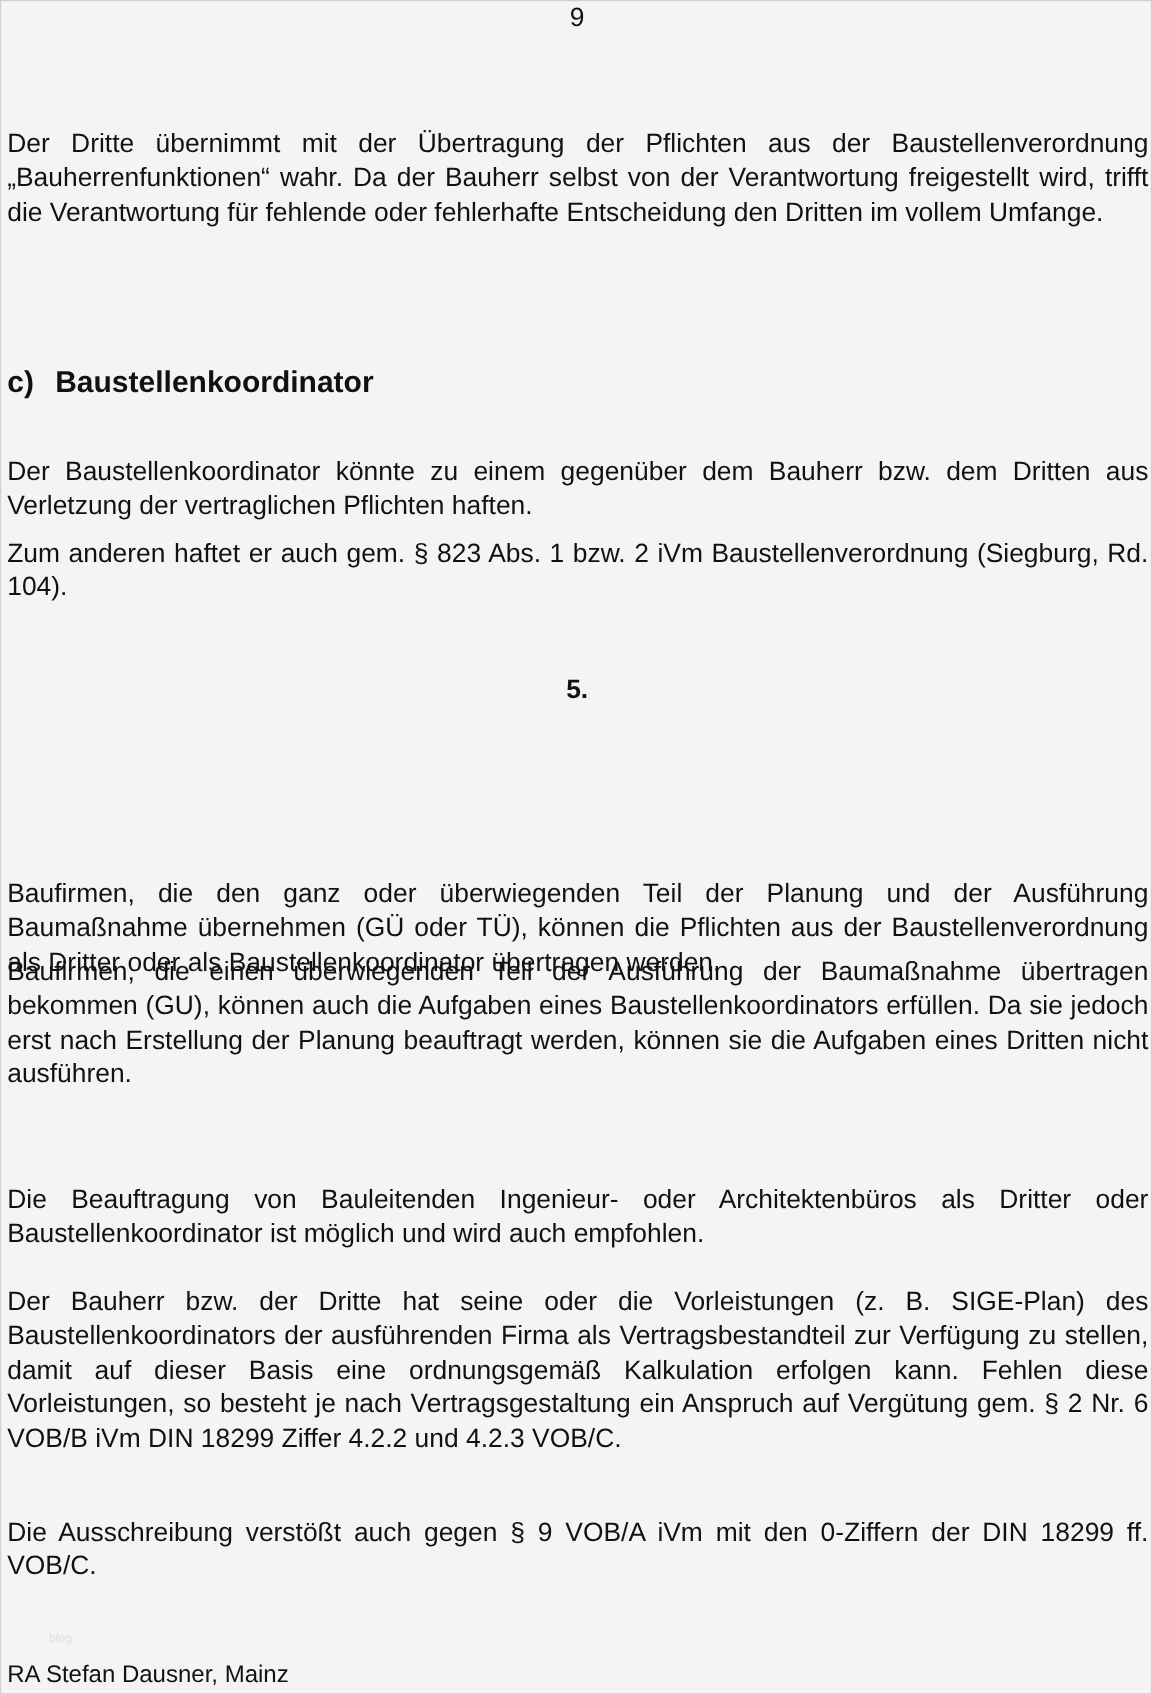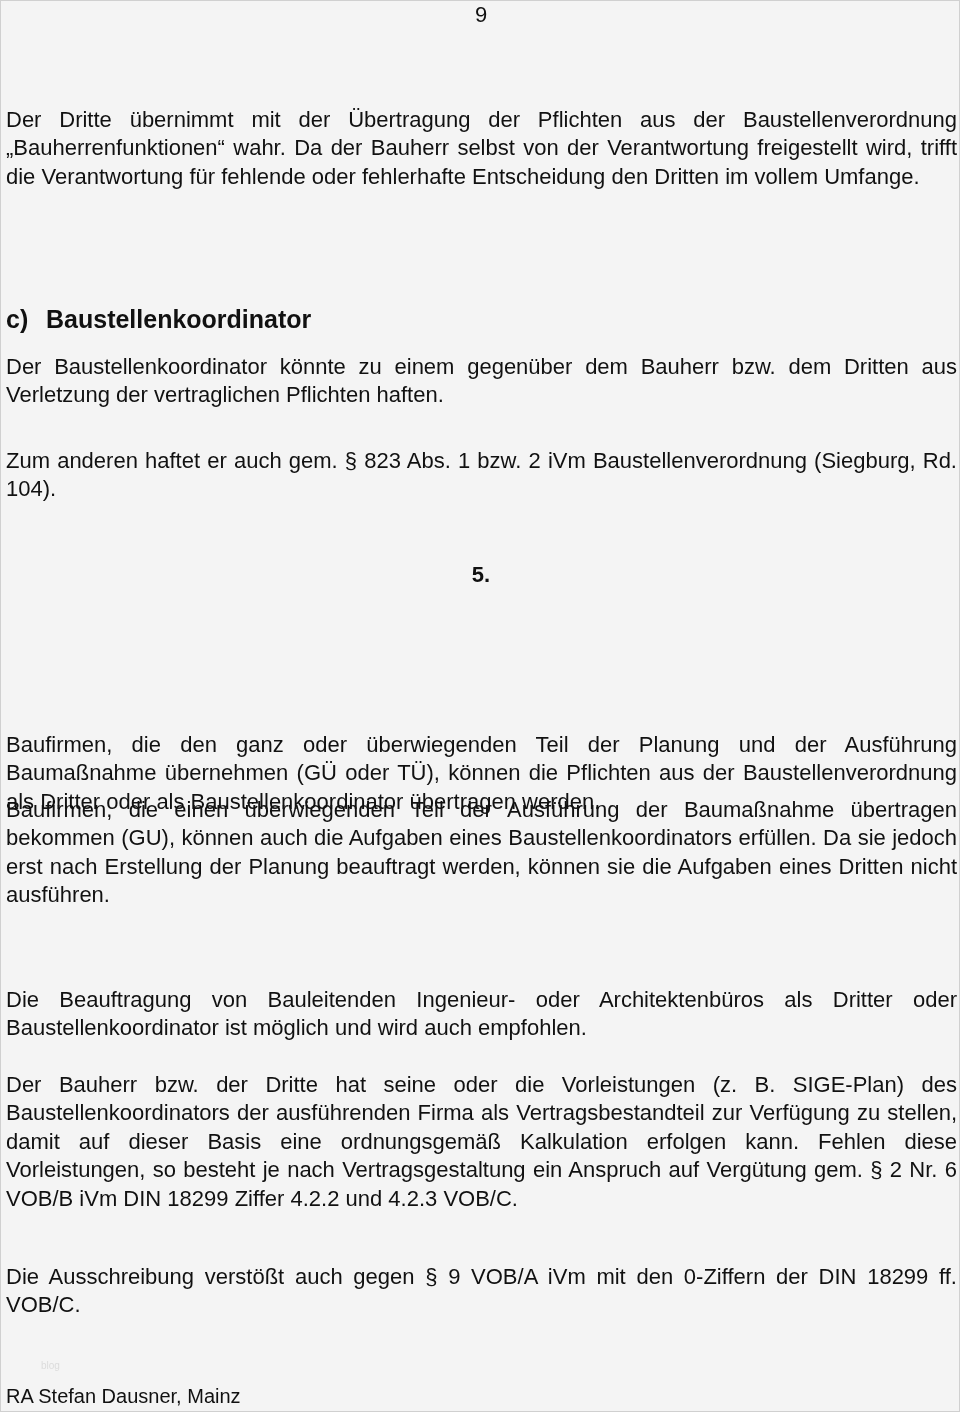--- a/index.html
+++ b/index.html
@@ -81,21 +81,21 @@
 
   <div class="page-number">9</div>
 
   <p class="para" style="top:105px;">Der Dritte übernimmt mit der Übertragung der Pflichten aus der Baustellenverordnung „Bauherrenfunktionen“ wahr. Da der Bauherr selbst von der Verantwortung freigestellt wird, trifft die Verantwortung für fehlende oder fehlerhafte Entscheidung den Dritten im vollem Umfange.</p>
 
 
   <div class="heading" style="top:304px;">
     <span class="label">c)</span><span>Baustellenkoordinator</span>
   </div>
 
-  <p class="para" style="top:352px;">Der Baustellenkoordinator könnte zu einem gegenüber dem Bauherr bzw. dem Dritten aus Verletzung der vertraglichen Pflichten haften.</p>
+  <p class="para" style="top:378px;">Der Baustellenkoordinator könnte zu einem gegenüber dem Bauherr bzw. dem Dritten aus Verletzung der vertraglichen Pflichten haften.</p>
 
   <p class="para" style="top:446px;">Zum anderen haftet er auch gem. § 823 Abs. 1 bzw. 2 iVm Baustellenverordnung (Siegburg, Rd. 104).</p>
 
   <div class="center-heading" style="top:560px;">5.</div>
 
 
   <p class="para" style="top:730px;">Baufirmen, die den ganz oder überwiegenden Teil der Planung und der Ausführung Baumaßnahme übernehmen (GÜ oder TÜ), können die Pflichten aus der Baustellenverordnung als Dritter oder als Baustellenkoordinator übertragen werden.</p>
 
   <p class="para" style="top:795px;">Baufirmen, die einen überwiegenden Teil der Ausführung der Baumaßnahme übertragen bekommen (GU), können auch die Aufgaben eines Baustellenkoordinators erfüllen. Da sie jedoch erst nach Erstellung der Planung beauftragt werden, können sie die Aufgaben eines Dritten nicht ausführen.</p>
 

